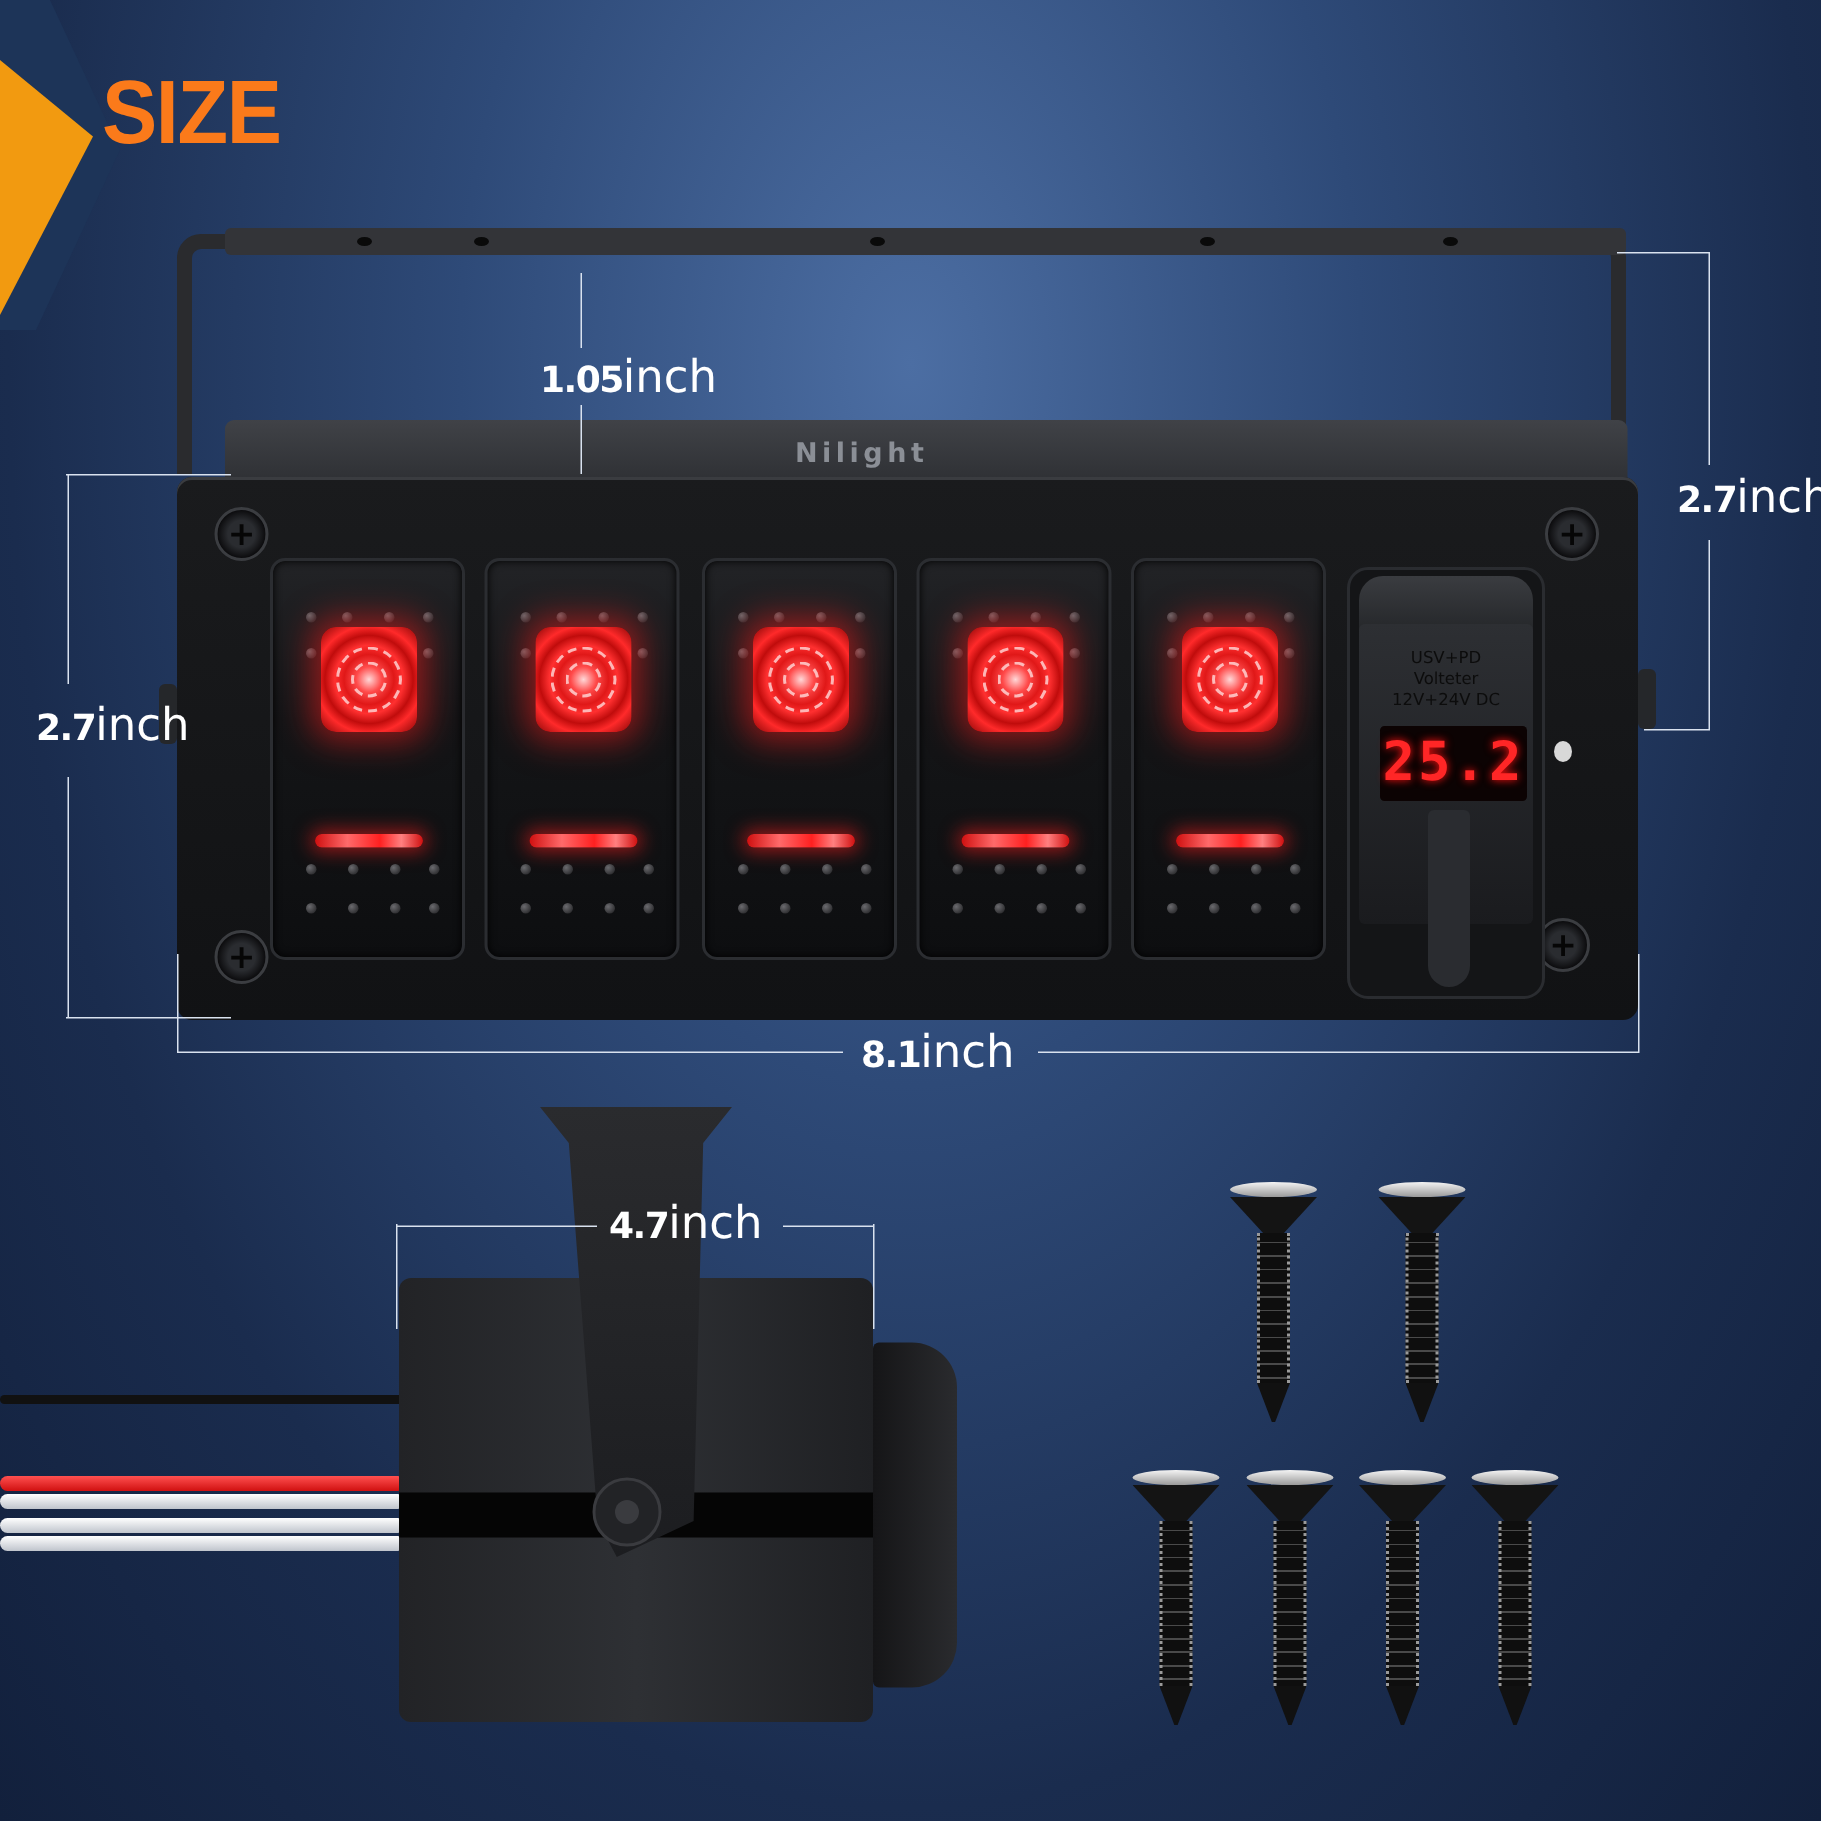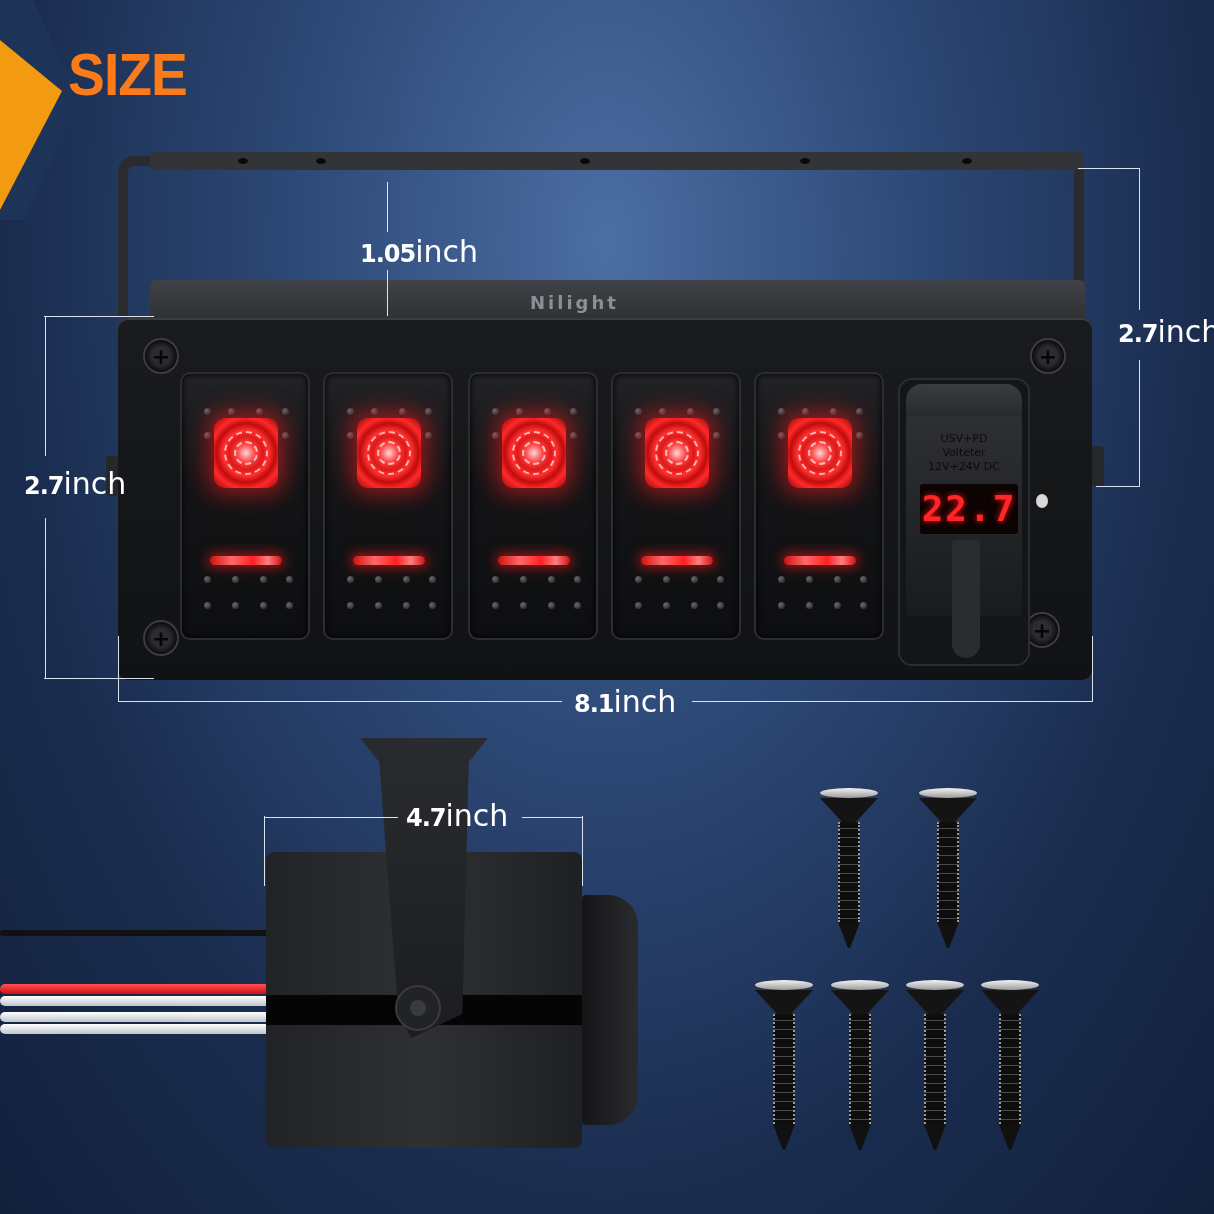--- a/index.html
+++ b/index.html
@@ -239,21 +239,21 @@
     <div class="abs dot" style="left:78px;top:228px"></div>
     <div class="abs dot" style="left:104px;top:228px"></div>
 </div>
 
 <div class="abs vm-frame"></div>
 <div class="abs vm-cap"></div>
 <div class="abs vm-face"></div>
 <div class="abs vm-text" style="top:432px">USV+PD</div>
 <div class="abs vm-text" style="top:446px">Volteter</div>
 <div class="abs vm-text" style="top:460px">12V+24V DC</div>
-<div class="abs vm-display">22.7</div>
+<div class="abs vm-display">25.2</div>
 <div class="abs vm-led"></div>
 <div class="abs vm-latch"></div>
 
 <div class="abs vline" style="left:387px;top:182px;height:50px"></div>
 <div class="abs vline" style="left:387px;top:270px;height:46px"></div>
 <div class="abs dim-label" style="left:360px;top:234px">
   <span class="dim-num">1.05</span><span>inch</span>
 </div>
 
 <div class="abs hline" style="left:44px;top:316px;width:110px"></div>

